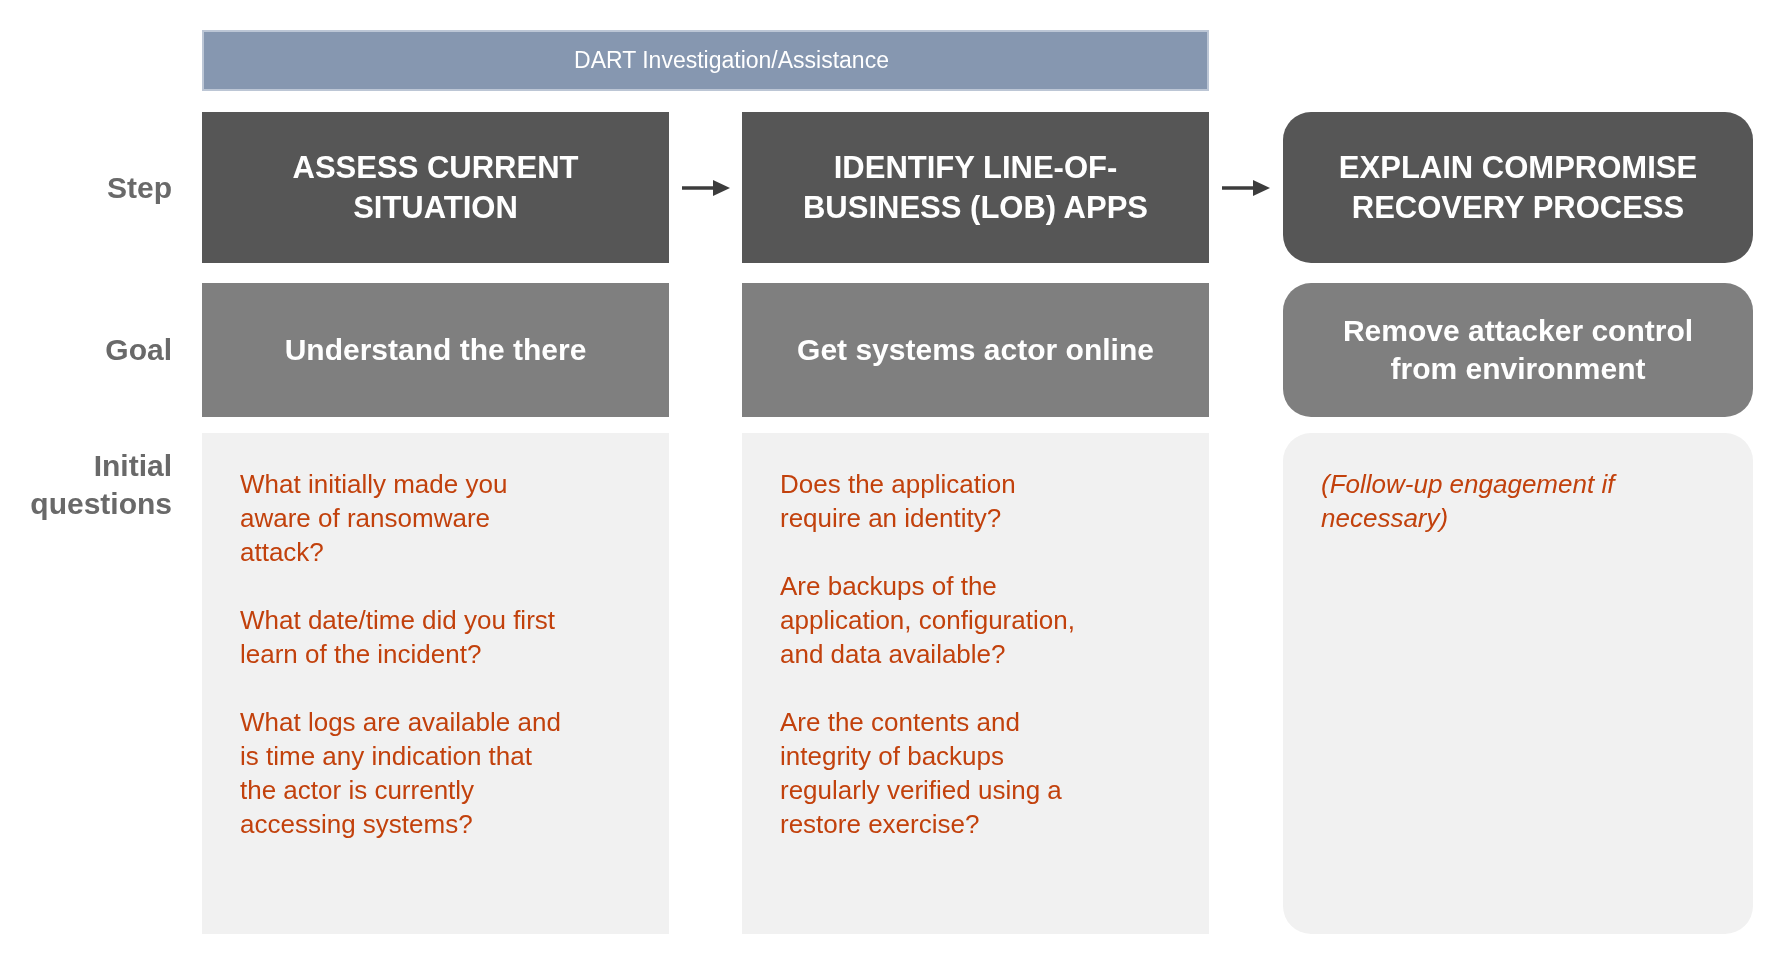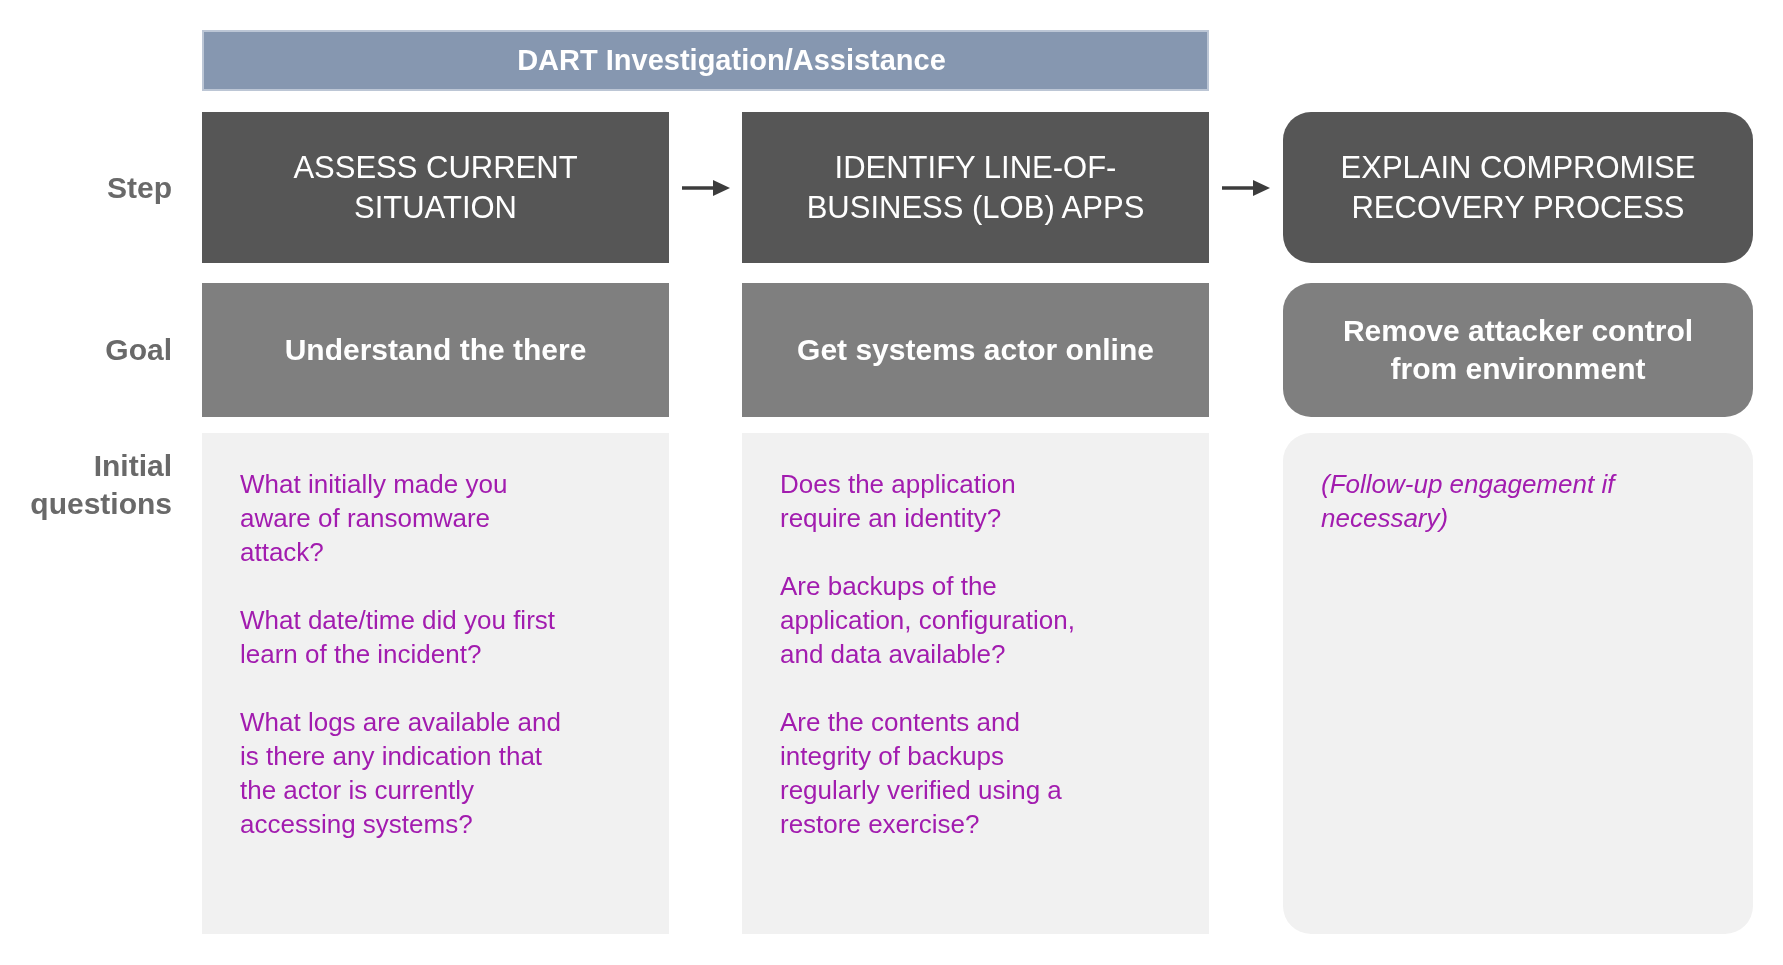--- a/index.html
+++ b/index.html
@@ -20,22 +20,22 @@
     grid-template-columns: 202px 467px 73px 467px 74px 470px;
     grid-template-rows: 61px 21px 151px 20px 134px 16px 501px;
   }
   .banner {
     grid-column: 2 / 5;
     grid-row: 1;
     background: #8697B0;
     border: 2px solid #BCC6D5;
     box-sizing: border-box;
     color: #ffffff;
-    font-size: 29px;
-    font-weight: bold;
+    font-size: 23px;
+    font-weight: normal;
     display: flex;
     align-items: center;
     justify-content: center;
     padding-left: 52px;
   }
   .row-label {
     grid-column: 1;
     color: #696969;
     font-weight: bold;
     font-size: 30px;
@@ -50,21 +50,21 @@
     justify-content: flex-end;
   }
   .label-step { grid-row: 3; padding-left: 40px; }
   .label-goal { grid-row: 5; }
   .label-questions { grid-row: 7; padding-top: 14px; }
   .step-box {
     grid-row: 3;
     background: #565656;
     color: #ffffff;
     font-size: 31px;
-    font-weight: normal;
+    font-weight: bold;
     line-height: 40px;
     text-align: center;
     white-space: pre-line;
     display: flex;
     align-items: center;
     justify-content: center;
   }
   .goal-box {
     grid-row: 5;
     background: #7F7F7F;
@@ -79,21 +79,21 @@
     justify-content: center;
   }
   .q-panel {
     grid-row: 7;
     background: #F1F1F1;
     box-sizing: border-box;
     padding: 34px 24px 0 38px;
   }
   .q-panel p {
     margin: 0 0 34px 0;
-    color: #a21caf;
+    color: #c2410c;
     font-size: 26px;
     line-height: 34px;
     white-space: pre-line;
   }
   .q-panel.italic p { font-style: italic; }
   .col-a { grid-column: 2; }
   .col-b { grid-column: 4; }
   .col-c { grid-column: 6; border-radius: 28px; }
   .arrow-cell {
     grid-row: 3;
@@ -148,21 +148,21 @@
 
     <div class="row-label label-questions">Initial questions</div>
 
     <div class="q-panel col-a">
       <p>What initially made you
 aware of ransomware
 attack?</p>
       <p>What date/time did you first
 learn of the incident?</p>
       <p>What logs are available and
-is there any indication that
+is time any indication that
 the actor is currently
 accessing systems?</p>
     </div>
 
     <div class="q-panel col-b">
       <p>Does the application
 require an identity?</p>
       <p>Are backups of the
 application, configuration,
 and data available?</p>

